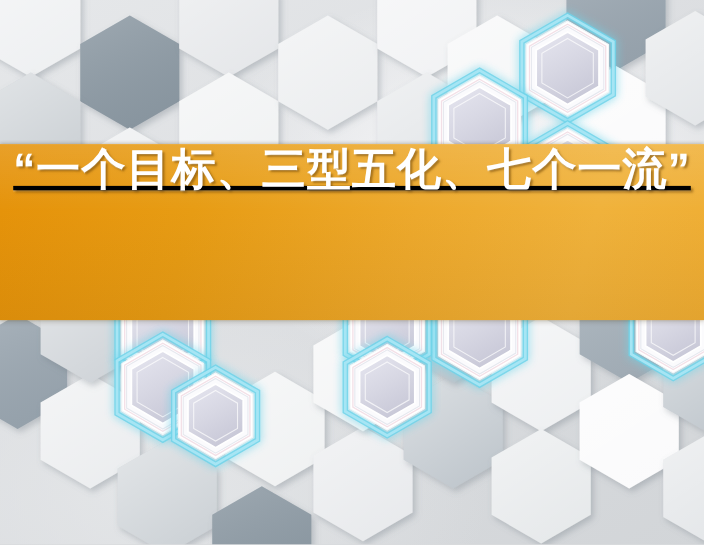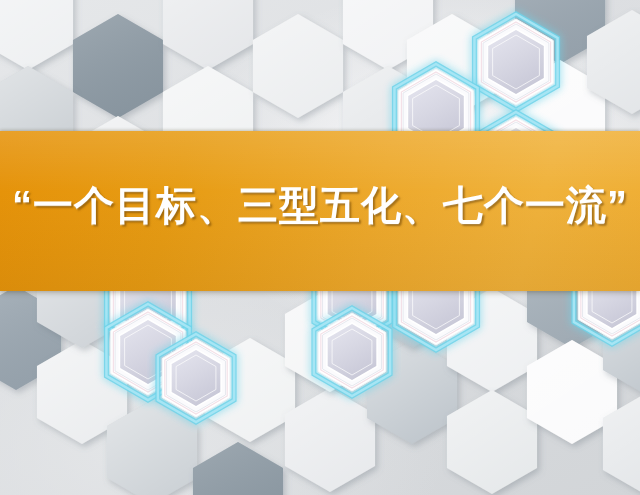--- a/index.html
+++ b/index.html
@@ -24,21 +24,21 @@
     box-shadow:0 2px 5px rgba(60,45,10,.28),0 -1px 3px rgba(60,45,10,.18);
     overflow:hidden;
   }
   #banner::after{
     content:"";position:absolute;inset:0;
     background:linear-gradient(180deg,rgba(255,255,255,.13) 0%,rgba(255,255,255,0) 38%,rgba(120,70,0,.10) 100%);
     pointer-events:none;
   }
   #banner-inner{
     position:relative;z-index:2;width:100%;height:100%;
-    display:flex;flex-direction:row;align-items:center;justify-content:center;
+    display:flex;flex-direction:row;align-items:flex-start;justify-content:center;text-decoration:underline;
   }
   #headline{
     color:#ffffff;font-weight:bold;
     font-size:40px;line-height:46px;letter-spacing:1px;
     white-space:nowrap;
     text-shadow:2px 2px 2px rgba(110,68,5,.55),0 1px 0 rgba(255,255,255,.35);
     margin:0 0 12px 0;
   }
   #subhead{
     color:#2e2e30;font-weight:bold;

